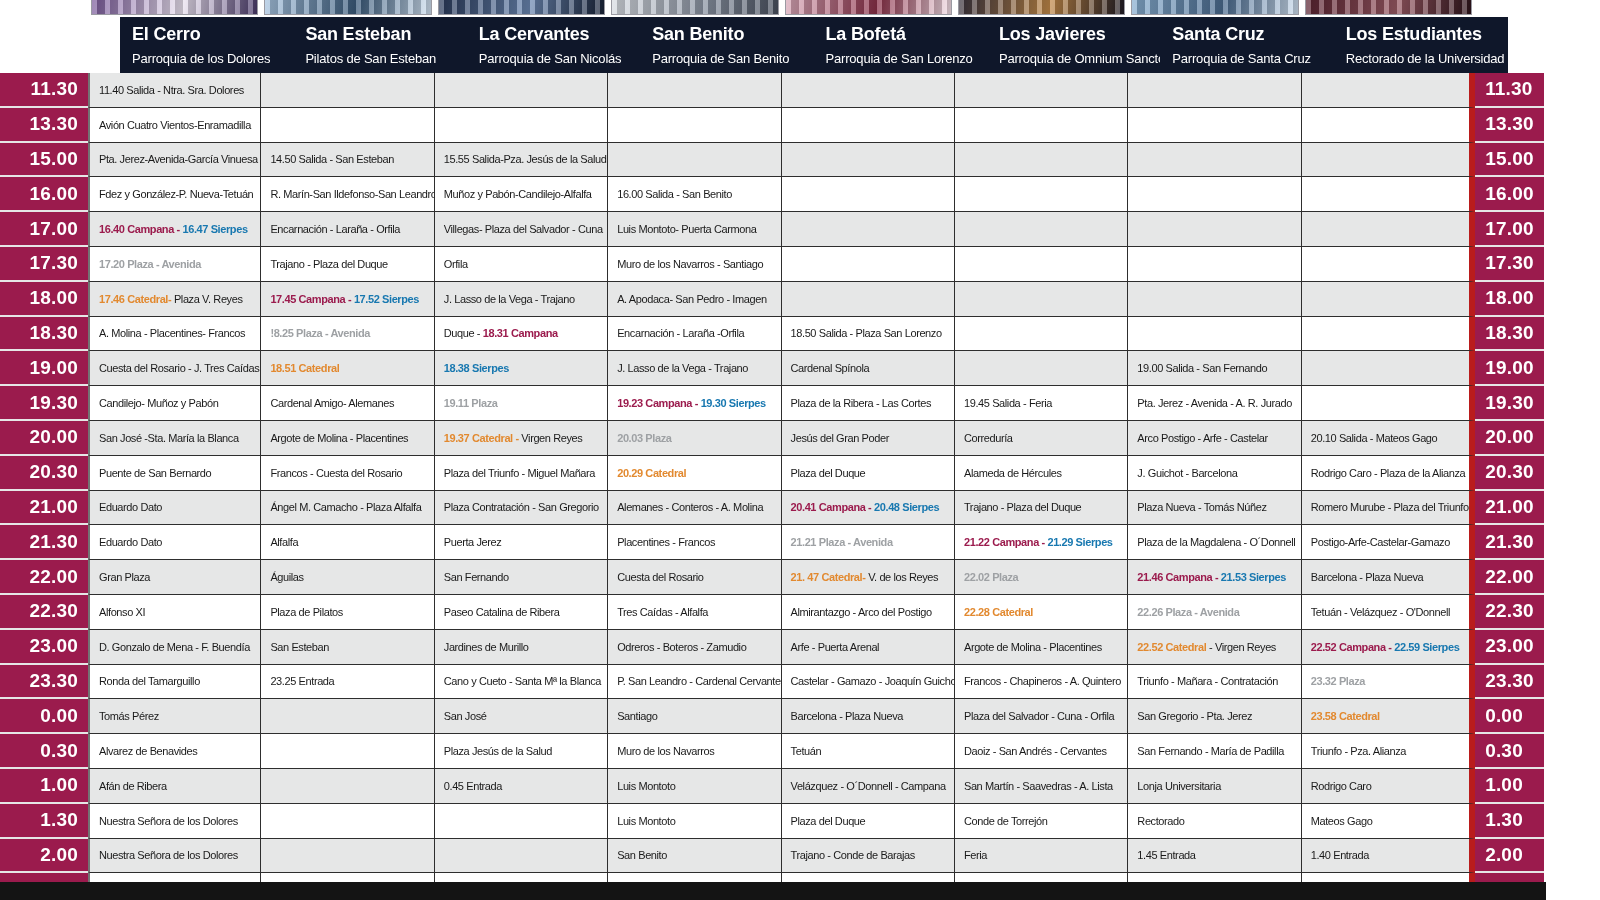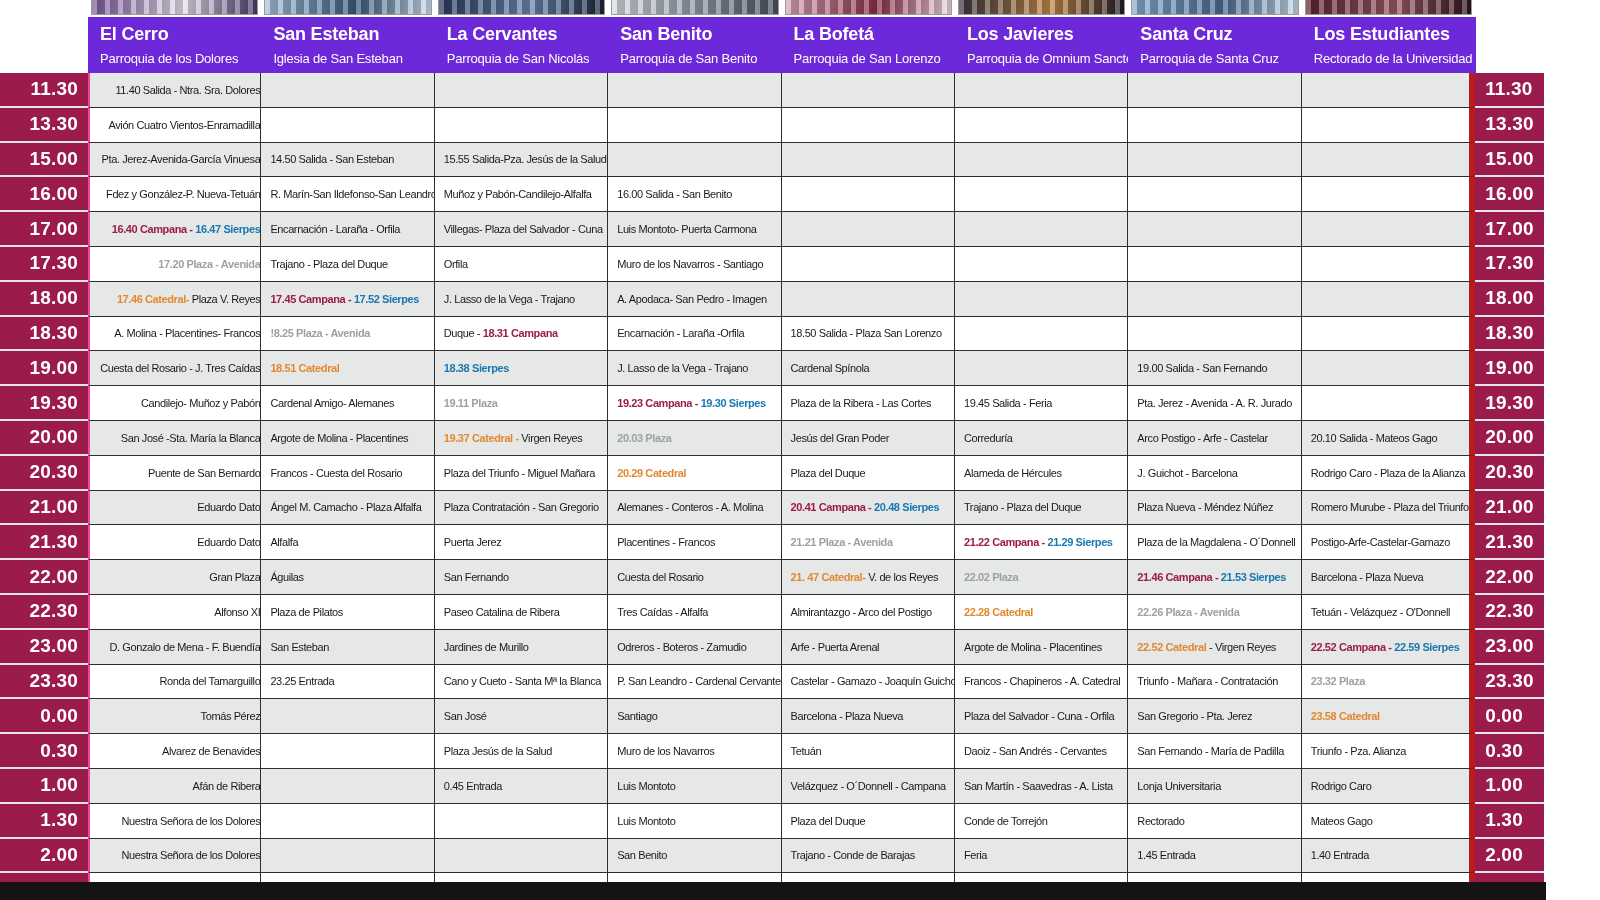--- a/index.html
+++ b/index.html
@@ -1,29 +1,29 @@
 <!DOCTYPE html>
 <html><head>
 <meta charset="utf-8">
 <style>
   html,body{margin:0;padding:0;background:#fff;font-family:"Liberation Sans",sans-serif;}
   .board{position:relative;width:1600px;height:900px;overflow:hidden;background:#fff;}
   .thumbs{margin-left:88px;width:1388px;height:17px;display:grid;grid-template-columns:repeat(8,173.4px);}
   .thumb{margin:0 3px 2px 3px;border:1px solid #9a9aa2;border-top:none;}
-  .headers{margin-left:88px;width:1388px;height:56px;background:#6d28d9;display:grid;grid-template-columns:repeat(8,173.4px);}
+  .headers{margin-left:120px;width:1388px;height:56px;background:#0f172a;display:grid;grid-template-columns:repeat(8,173.4px);}
   .hcell{color:#fff;padding:7px 0 0 12px;overflow:hidden;}
   .hname{font-size:18px;font-weight:bold;letter-spacing:-0.2px;white-space:nowrap;}
   .hchurch{font-size:13px;margin-top:6px;letter-spacing:-0.2px;white-space:nowrap;}
   .rows{}
   .row{display:grid;grid-template-columns:88px repeat(8,173.4px) 69px;height:34.8px;}
   .time{background:#9B1B4D;color:#fff;font-weight:bold;font-size:19px;display:flex;align-items:center;border-bottom:2px solid #e6e6e6;letter-spacing:0.2px;}
   .time-l{justify-content:flex-end;padding-right:10px;}
   .time-r{justify-content:flex-start;padding-left:10px;}
   .cell{display:flex;align-items:center;padding-left:9px;font-size:11px;letter-spacing:-0.4px;color:#1a1a1a;border-right:1px solid #2e2e2e;border-bottom:1px solid #2e2e2e;white-space:nowrap;overflow:hidden;}
-  .cell.c0{border-left:2px solid #ec4899;justify-content:flex-end;}
+  .cell.c0{border-left:2px solid #737373;}
   .cell.c7{border-right:6px solid #b91c1c;}
   .row.gray .cell{background:#E6E7E7;}
   .row.white .cell{background:#FFFFFF;}
   .seg{white-space:pre;}
   .seg-campana{color:#9B1B4D;font-weight:bold;}
   .seg-sierpes{color:#1878B0;font-weight:bold;}
   .seg-plaza{color:#9EA1A4;font-weight:bold;}
   .seg-catedral{color:#E2892F;font-weight:bold;}
   .partial{height:9px;overflow:hidden;}
   .partial .row{height:34.8px;}
@@ -43,21 +43,21 @@
       <div class="thumb" style="background: repeating-linear-gradient(90deg, rgba(255, 255, 255, 0.28) 0px, rgba(255, 255, 255, 0.28) 5px, rgba(0, 0, 0, 0.18) 5px, rgba(0, 0, 0, 0.18) 13px), linear-gradient(100deg, rgb(136, 174, 208), rgb(74, 106, 142) 55%, rgb(204, 220, 236));"></div>
       <div class="thumb" style="background: repeating-linear-gradient(90deg, rgba(255, 255, 255, 0.28) 0px, rgba(255, 255, 255, 0.28) 5px, rgba(0, 0, 0, 0.18) 5px, rgba(0, 0, 0, 0.18) 13px), linear-gradient(100deg, rgb(90, 36, 50), rgb(154, 90, 100) 55%, rgb(46, 20, 28));"></div>
     </div>
   <div class="headers">
       <div class="hcell">
         <div class="hname">El Cerro</div>
         <div class="hchurch">Parroquia de los Dolores</div>
       </div>
       <div class="hcell">
         <div class="hname">San Esteban</div>
-        <div class="hchurch">Iglesia de San Esteban</div>
+        <div class="hchurch">Pilatos de San Esteban</div>
       </div>
       <div class="hcell">
         <div class="hname">La Cervantes</div>
         <div class="hchurch">Parroquia de San Nicolás</div>
       </div>
       <div class="hcell">
         <div class="hname">San Benito</div>
         <div class="hchurch">Parroquia de San Benito</div>
       </div>
       <div class="hcell">
@@ -353,21 +353,21 @@
           <span class="seg">Alemanes - Conteros - A. Molina</span>
         </div>
         <div class="cell c4">
           <span class="seg seg-campana">20.41 Campana - </span>
           <span class="seg seg-sierpes">20.48 Sierpes</span>
         </div>
         <div class="cell c5">
           <span class="seg">Trajano - Plaza del Duque</span>
         </div>
         <div class="cell c6">
-          <span class="seg">Plaza Nueva - Méndez Núñez</span>
+          <span class="seg">Plaza Nueva - Tomás Núñez</span>
         </div>
         <div class="cell c7">
           <span class="seg">Romero Murube - Plaza del Triunfo</span>
         </div>
         <div class="time time-r">21.00</div>
       </div>
       <div class="row white">
         <div class="time time-l">21.30</div>
         <div class="cell c0">
           <span class="seg">Eduardo Dato</span>
@@ -495,21 +495,21 @@
         <div class="cell c2">
           <span class="seg">Cano y Cueto - Santa Mª la Blanca</span>
         </div>
         <div class="cell c3">
           <span class="seg">P. San Leandro - Cardenal Cervantes</span>
         </div>
         <div class="cell c4">
           <span class="seg">Castelar - Gamazo - Joaquín Guichot</span>
         </div>
         <div class="cell c5">
-          <span class="seg">Francos - Chapineros - A. Catedral</span>
+          <span class="seg">Francos - Chapineros - A. Quintero</span>
         </div>
         <div class="cell c6">
           <span class="seg">Triunfo - Mañara - Contratación</span>
         </div>
         <div class="cell c7">
           <span class="seg seg-plaza">23.32 Plaza</span>
         </div>
         <div class="time time-r">23.30</div>
       </div>
       <div class="row gray">

